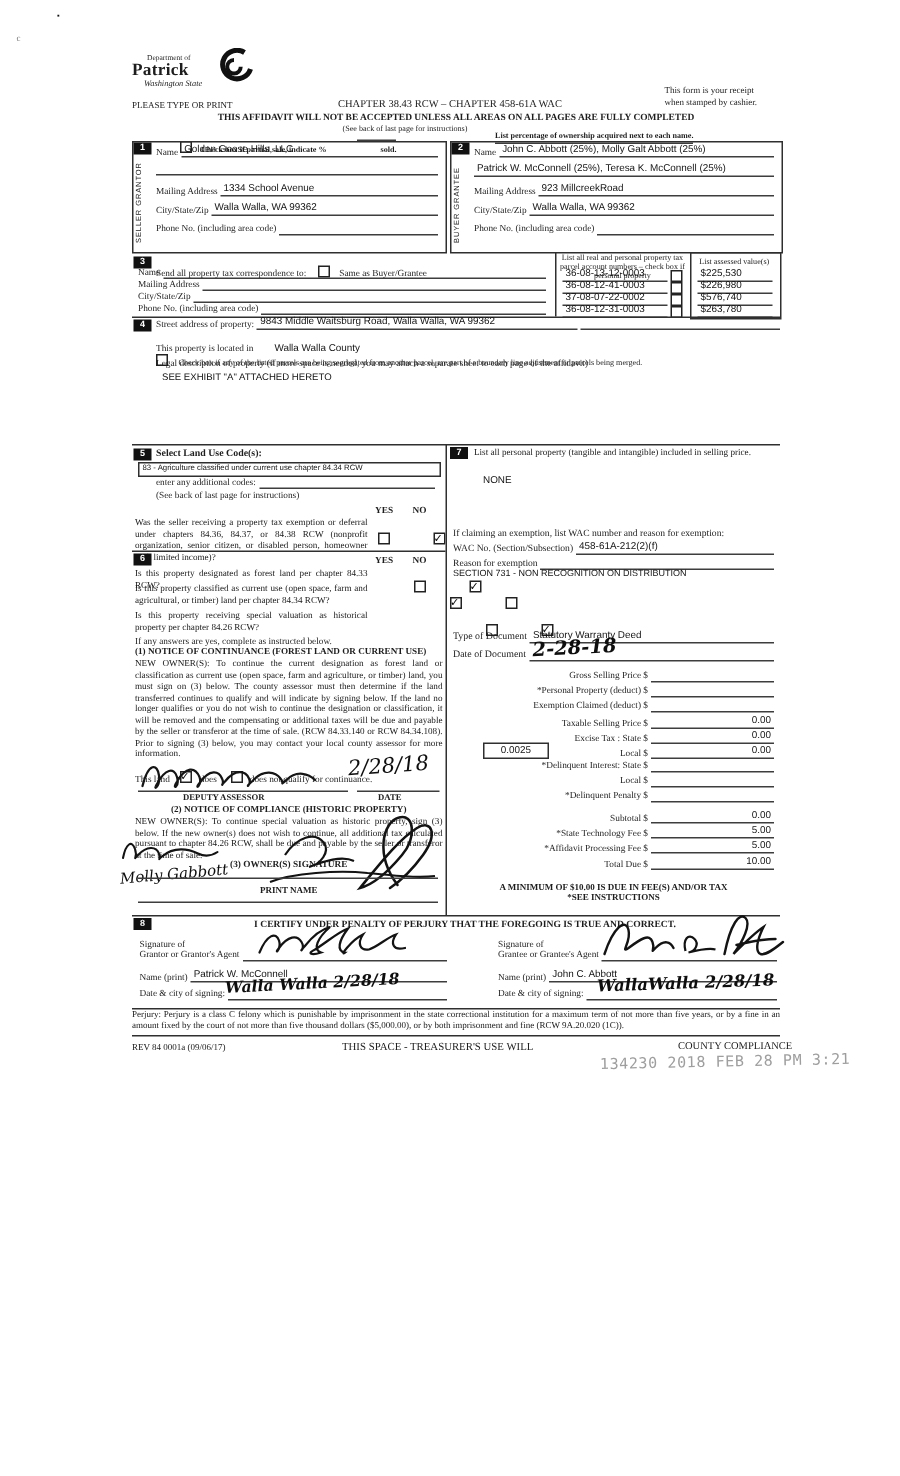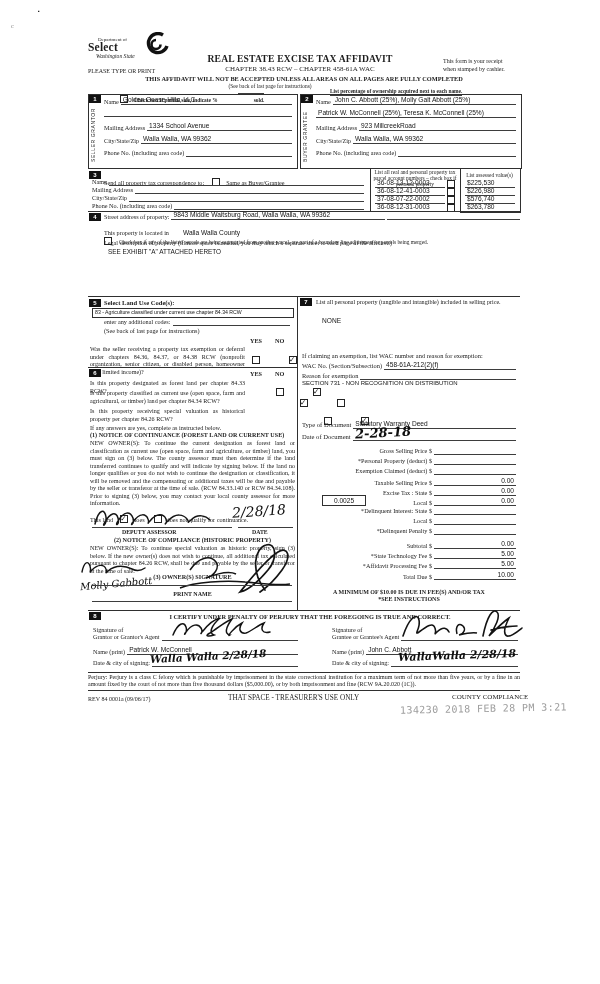--- a/index.html
+++ b/index.html
@@ -35,31 +35,30 @@
 
 <div class="page">
 
   
   <div class="abs" style="left:38px;top:9px;font-size:5px;color:#111;">▪</div>
   <div class="abs" style="left:11px;top:23px;font-size:6px;color:#777;">c</div>
 
   
   <div class="abs" style="left:88px;top:36px;width:95px;height:28px;">
     <div class="abs" style="left:10px;top:1px;font:5px 'Liberation Serif',serif;">Department of</div>
-    <div class="abs" style="left:0;top:5px;font:bold 11.5px 'Liberation Serif',serif;letter-spacing:0.2px;">Select</div>
+    <div class="abs" style="left:0;top:5px;font:bold 11.5px 'Liberation Serif',serif;letter-spacing:0.2px;">Patrick</div>
     <div class="abs" style="left:8px;top:17px;font:italic 5.6px 'Liberation Serif',serif;">Washington State</div>
     <span class="abs" style="left:54px;top:-4px;">
       <svg width="28" height="25" viewBox="0 0 28 25">
         <path d="M21 3 A9.5 9.5 0 1 0 25 14" fill="none" stroke="#111" stroke-width="3.4"></path>
         <path d="M14 8 a4.5 4.5 0 1 0 4.5 4.5" fill="none" stroke="#111" stroke-width="2.6"></path>
       </svg>
     </span>
   </div>
 
-  <div class="abs ctr" style="left:180px;top:53px;width:240px;font:bold 9.6px 'Liberation Serif',serif;letter-spacing:0.2px;">REAL ESTATE EXCISE TAX AFFIDAVIT</div>
   <div class="abs ctr" style="left:180px;top:65px;width:240px;font:7px 'Liberation Serif',serif;">CHAPTER 38.43 RCW – CHAPTER 458-61A WAC</div>
   <div class="abs" style="left:443px;top:58px;width:82px;font:6px/1.25 'Liberation Serif',serif;">
     <div>This form is your receipt</div>
     <div>when stamped by cashier.</div>
   </div>
   <div class="abs lbl" style="left:88px;top:68px;font-size:6px;">PLEASE TYPE OR PRINT</div>
   <div class="abs ctr b" style="left:88px;top:75px;width:432px;font-size:6.3px;">THIS AFFIDAVIT WILL NOT BE ACCEPTED UNLESS ALL AREAS ON ALL PAGES ARE FULLY COMPLETED</div>
   <div class="abs ctr lbl sm" style="left:210px;top:82.5px;width:120px;">(See back of last page for instructions)</div>
 
   <div class="abs" style="left:120px;top:88px;">
@@ -425,18 +424,18 @@
     <span class="fill"></span>
   </div>
   <div class="abs hand b" style="left:398px;top:649px;font-size:11px;transform:rotate(-2deg);">WallaWalla  2/28/18</div>
 
   
   <div class="hline" style="left:88px;top:672px;width:432px;"></div>
   <div class="para" style="left:88px;top:674px;width:432px;font-size:6px;">Perjury: Perjury is a class C felony which is punishable by imprisonment in the state correctional institution for a maximum term of not more than five years, or by a fine in an amount fixed by the court of not more than five thousand dollars ($5,000.00), or by both imprisonment and fine (RCW 9A.20.020 (1C)).</div>
   <div class="hline" style="left:88px;top:690px;width:432px;"></div>
 
   <div class="abs lbl" style="left:88px;top:696px;font-size:6px;">REV 84 0001a (09/06/17)</div>
-  <div class="abs lbl" style="left:228px;top:694px;font-size:7.2px;">THAT SPACE - TREASURER'S USE ONLY</div>
+  <div class="abs lbl" style="left:228px;top:694px;font-size:7.2px;">THIS SPACE - TREASURER'S USE WILL</div>
   <div class="abs lbl" style="left:452px;top:693px;font-size:7px;">COUNTY COMPLIANCE</div>
 
   <div class="stamp" style="left:400px;top:703px;">134230 2018 FEB 28 PM 3:21</div>
 
 </div>
 
 </body></html>

